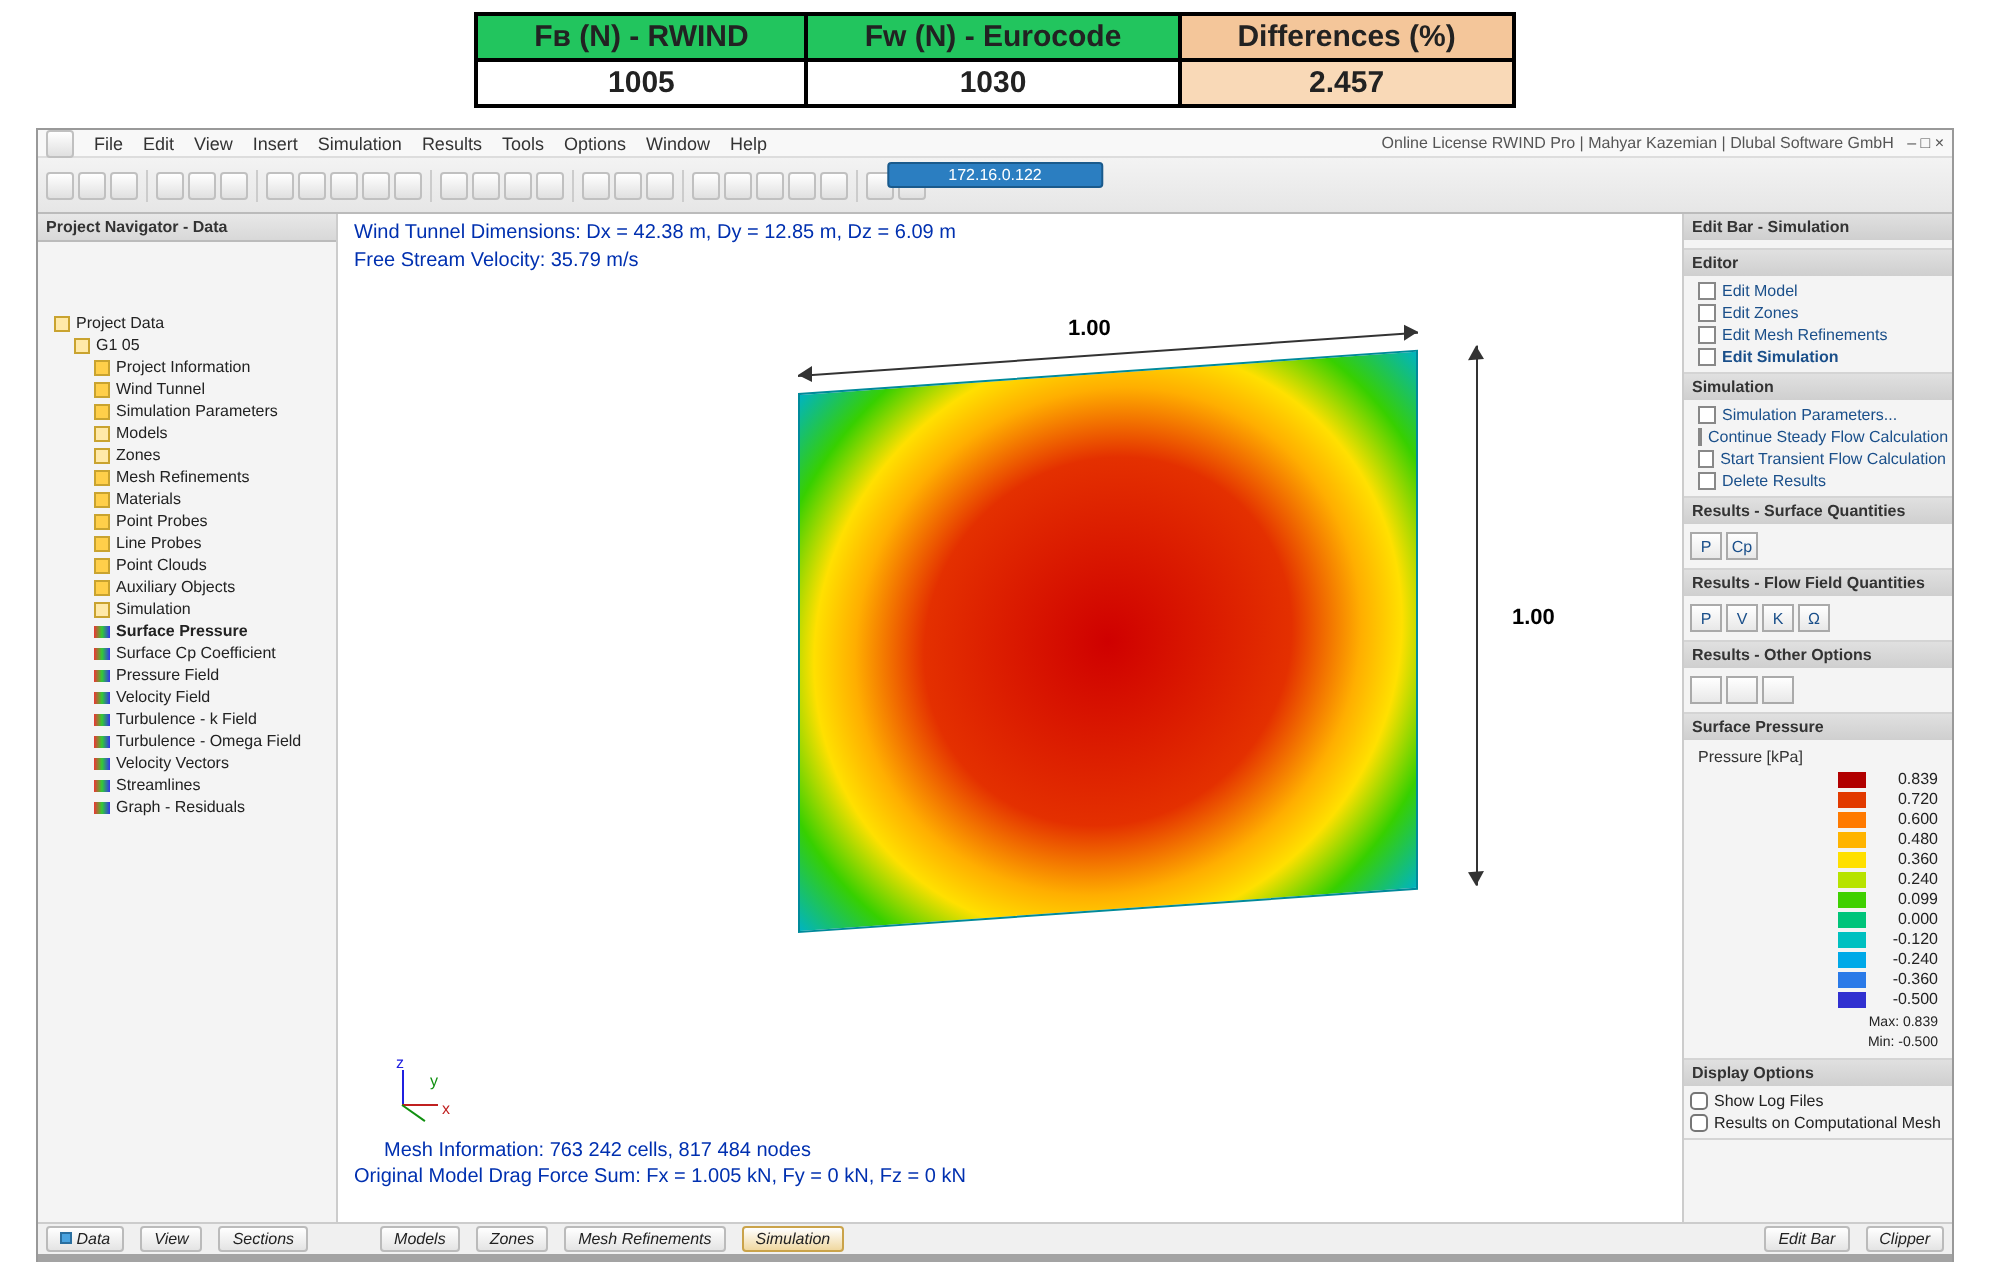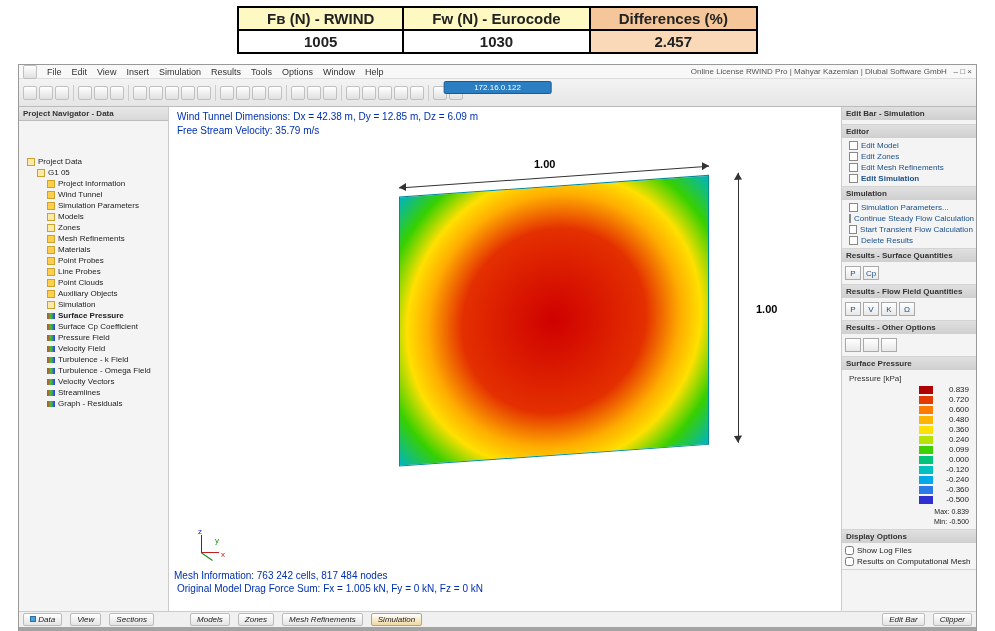--- a/index.html
+++ b/index.html
@@ -1,21 +1,21 @@
 <!DOCTYPE html>
 <html><head>
 <meta charset="utf-8">
 <style>
   * { box-sizing: border-box; margin: 0; padding: 0; font-family: "Segoe UI", Tahoma, sans-serif; }
   body { width: 995px; height: 631px; background: #fff; overflow: hidden; font-size: 11px; color: #222; }
 
   
   .top-table { margin: 6px auto 10px; border-collapse: collapse; }
   .top-table th, .top-table td { border: 2px solid #000; padding: 2px 28px; text-align: center; font-size: 15px; font-weight: 700; }
-  .th-blue { background: #fef9c3; }
+  .th-blue { background: #22c55e; }
   .th-orange { background: #f4c69a; }
 
   
   .appwin { margin: 0 18px; border: 1px solid #999; background: #fff; position: relative; }
   .titlebar { height: 16px; background: linear-gradient(#f6f6f6,#e8e8e8); border-bottom: 1px solid #ccc; display:flex; align-items:center; padding:0 4px; font-size:9px; color:#666; }
   .titlebar .wincontrols { margin-left:auto; display:flex; gap:6px; }
   .titlebar .wincontrols span { width:10px;text-align:center;cursor:default;}
   .menubar { height: 14px; background: #f8f8f8; border-bottom: 1px solid #ddd; display:flex; align-items:center; padding:0 4px; gap:10px; font-size:9px; color:#333; position:relative;}
   .menubar .rt { position:absolute; right:4px; font-size:8px; color:#555;}
   .toolbars { height: 28px; background: linear-gradient(#f3f3f3,#e6e6e6); border-bottom:1px solid #bbb; display:flex; align-items:center; padding:0 4px; gap:2px; overflow:hidden;}
@@ -285,21 +285,21 @@
 
       <div class="axes">
         <div class="z"></div>
           <div class="x"></div>
           <div class="y"></div>
         <span class="lbl" style="left:15px;top:-4px;color:#2020e0">z</span>
         <span class="lbl" style="left:38px;bottom:12px;color:#c02020">x</span>
         <span class="lbl" style="left:32px;bottom:26px;color:#109010">y</span>
       </div>
 
-      <div class="vp-text" style="left:5px;bottom:30px">Mesh Information: 763 242 cells, 817 484 nodes</div>
+      <div class="vp-text" style="left:23px;bottom:30px">Mesh Information: 763 242 cells, 817 484 nodes</div>
       <div class="vp-text" style="left:8px;bottom:17px">Original Model Drag Force Sum: Fx = 1.005 kN, Fy = 0 kN, Fz = 0 kN</div>
     </div>
 
     <div class="rightpanel">
       <div class="rp-sec">
         <div class="rp-hdr">Edit Bar - Simulation</div>
       </div>
       <div class="rp-sec">
         <div class="rp-hdr">Editor</div>
         <div class="rp-item">

